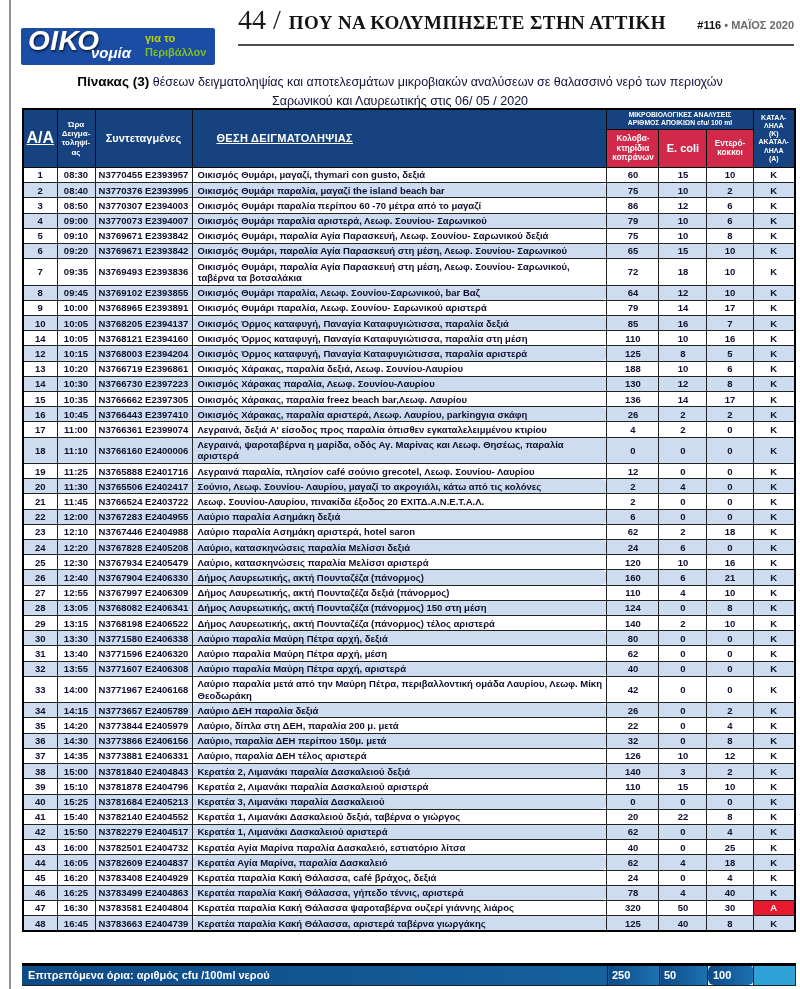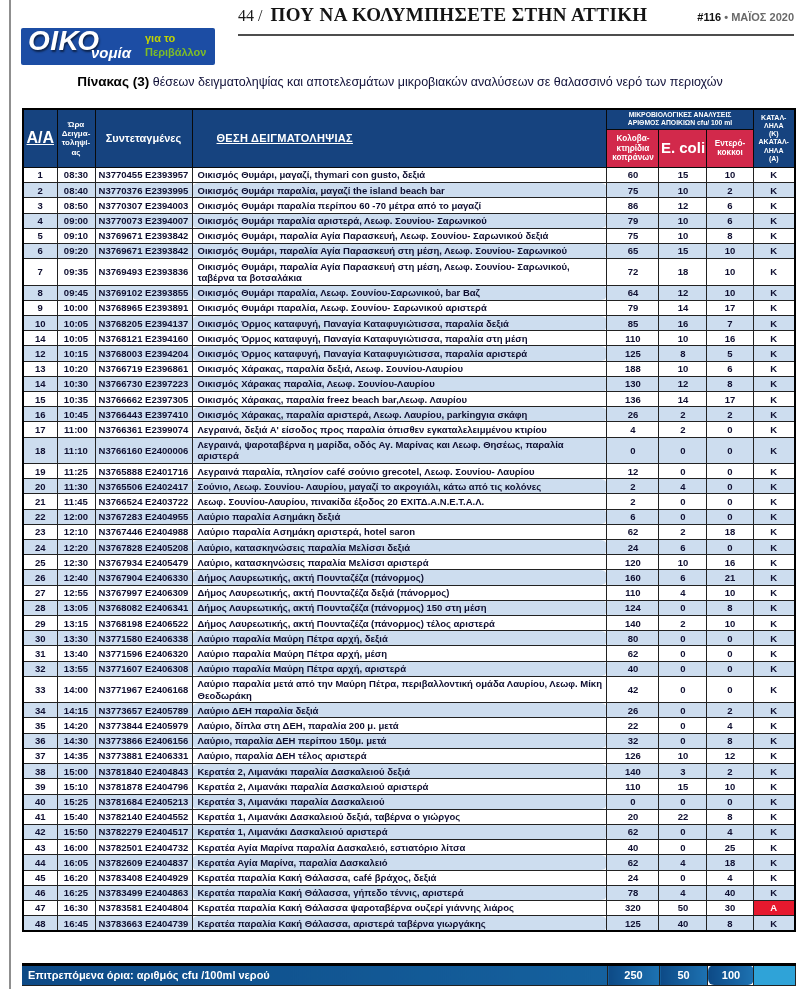--- a/index.html
+++ b/index.html
@@ -10,21 +10,21 @@
 
   
   .logo { position:absolute; left:21px; top:7px; width:194px; height:37px; background:#1c4da4; border-radius:2px;margin-top:21px; }
   .logo-oiko { position:absolute; left:7px; top:-3px; font-weight:800; font-size:28px; color:#fff; letter-spacing:.5px; text-shadow:1px 2px 2px rgba(0,0,0,.55); font-style:italic; }
   .logo-nomia { position:absolute; left:70px; top:16px; font-weight:700; font-size:15px; color:#fff; font-style:italic; }
   .logo-tagline { position:absolute; left:124px; top:4px; font-weight:700; font-size:11px; line-height:1.25; }
   .tag1 { color:#c2d400; display:block; }
   .tag2 { color:#7fbe26; display:block; }
 
   .masthead { position:absolute; left:238px; top:4px; width:556px; border-bottom:2px solid #4d4d4d; padding-bottom:8px; display:flex; align-items:baseline; }
-  .page-no { font-family:"Liberation Serif", serif; font-size:16px; color:#1a1a1a; }
+  .page-no { font-family:"Liberation Serif", serif; font-size:28px; color:#1a1a1a; }
   .page-title { font-family:"Liberation Serif", serif; font-weight:700; font-size:19px; color:#141414; letter-spacing:.4px; margin-left:8px; white-space:nowrap; }
   .issue { margin-left:auto; font-size:11px; white-space:nowrap; }
   .issue-no { font-weight:800; color:#111;text-align:center; }
   .issue-date { font-weight:700; color:#6a6a6a; }
 
   
   .caption { position:absolute; left:40px; top:72px; width:720px; text-align:center; color:#101038; font-size:12.5px; line-height:1.45; }
   .caption b { color:#000; font-size:13.5px; }
 
   
@@ -33,33 +33,33 @@
   col.c-aa{width:34px} col.c-time{width:38px} col.c-coord{width:97px} col.c-loc{width:auto}
   col.c-v1{width:52px} col.c-v2{width:48px} col.c-v3{width:46px} col.c-k{width:42px}
 
   thead th { background:#16437f; color:#fff; border:1px solid #0a0a0a; vertical-align:middle; white-space:pre-line; font-weight:700; padding:1px; }
   th.th-aa { font-size:16px;text-decoration:underline; }
   th.th-time { font-size:8px; line-height:1.15; }
   th.th-coords { font-size:11px; }
   th.th-location { font-size:11px; text-align:left; padding-left:24px; letter-spacing:.3px;text-decoration:underline; }
   th.th-group { font-size:6.8px; line-height:1.25; height:20px; }
   th.th-red { background:#d2294b; font-size:8.2px; line-height:1.2; height:38px; }
-  th.th-ecoli { font-size:15px; }
+  th.th-ecoli { font-size:11px; }
   th.th-verdict { font-size:7px; line-height:1.18; }
 
   tbody td { border:1px solid #222; font-size:9.5px; line-height:1.18; color:#0e0e30; text-align:center; padding:1.5px 3px; font-weight:700; }
   tbody td:nth-child(4) { text-align:left; padding-left:5px; font-weight:600;border-radius:6px; }
   tbody tr:nth-child(even) td { background:#cdddef; }
   td.unfit { background:#e6192e !important; color:#fff; }
 
   
   .limits-table { position:absolute; left:22px; top:963px; width:774px; border-top:3px solid #000; }
   .limits-table td { background:linear-gradient(90deg,#0d4a86,#1d72b2); color:#fff; font-weight:700; font-size:11px; padding:3px 4px; border-left:1px solid rgba(0,0,0,.4);margin-top:26px; }
   .limits-table td:first-child { text-align:left; padding-left:6px; border-left:none; background:linear-gradient(90deg,#0c4confuse 0,#0d4a86 0); background:linear-gradient(90deg,#0d4a86,#15619e); }
-  .limits-table td.num { text-align:center; }
+  .limits-table td.num { text-align:left; }
   .limits-table td.limits-empty { background:#2fa3d8; }
 </style>
 </head>
 <body>
 
 <div class="page">
   <div class="spine-line"></div>
 
   <div class="logo">
     <span class="logo-oiko">ΟΙΚΟ</span>
@@ -71,20 +71,21 @@
   </div>
 
   <div class="masthead">
     <span class="page-no">44 /</span>
     <span class="page-title">ΠΟΥ ΝΑ ΚΟΛΥΜΠΗΣΕΤΕ ΣΤΗΝ ΑΤΤΙΚΗ</span>
     <span class="issue"><span class="issue-no">#116</span><span class="issue-date"> • ΜΑΪΟΣ 2020</span></span>
   </div>
 
   <div class="caption">
     <div><b>Πίνακας (3)</b><span> θέσεων δειγματοληψίας και αποτελεσμάτων μικροβιακών αναλύσεων σε θαλασσινό νερό των περιοχών</span></div>
+    <div>Σαρωνικού και Λαυρεωτικής στις 06/ 05 / 2020</div>
   </div>
 
   <table class="main-table">
     <colgroup>
       <col class="c-aa">
         <col class="c-time">
         <col class="c-coord">
         <col class="c-loc">
       <col class="c-v1">
         <col class="c-v2">

